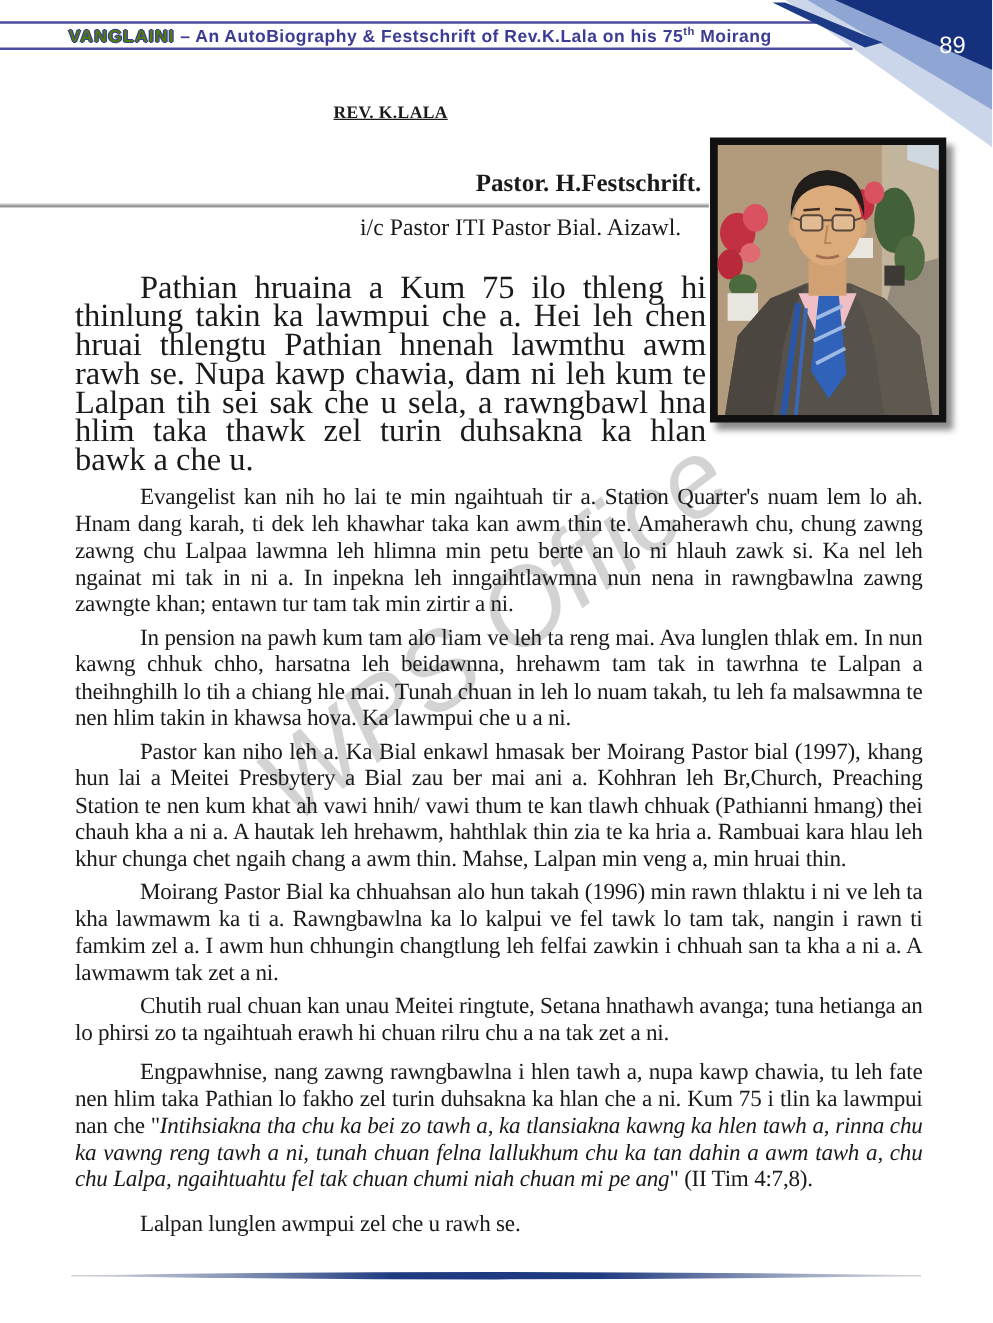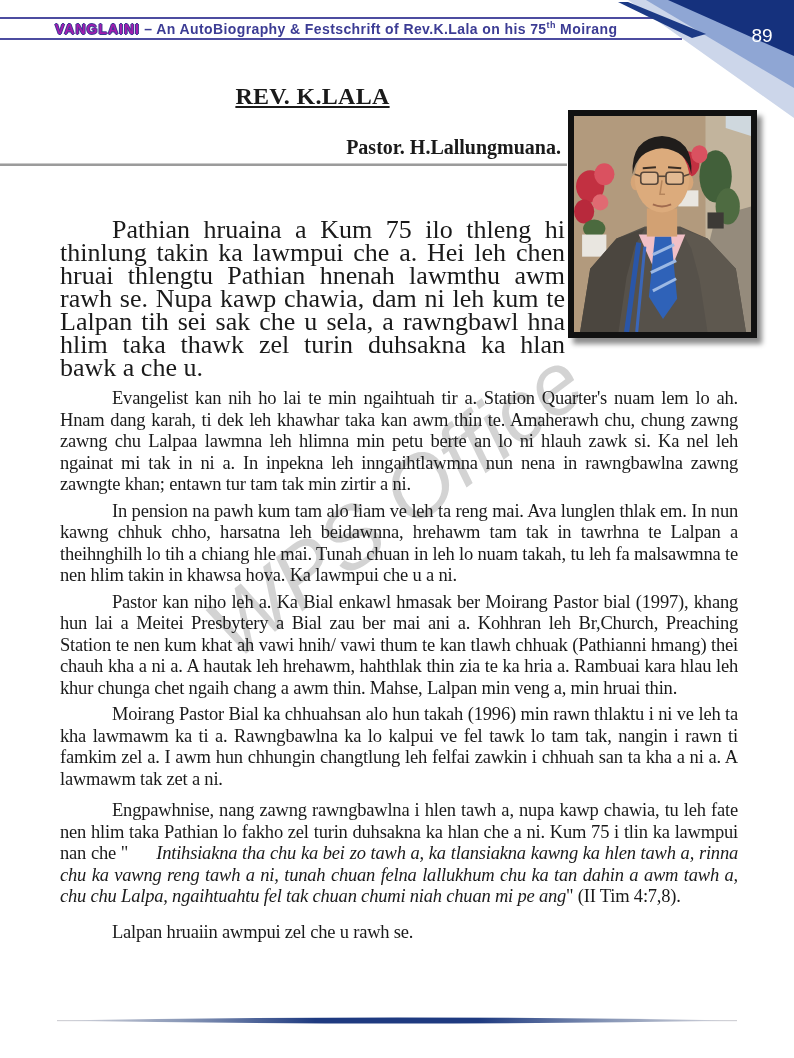--- a/index.html
+++ b/index.html
@@ -18,30 +18,30 @@
   .hdr-rule-top    { top:17px; width:694px; }
   .hdr-rule-bottom { top:38px; width:682px; }
   .hdr-text {
     position:absolute; top:20px; left:55px; width:580px;
     font-family:"Liberation Sans", sans-serif;
     font-size:14px; font-weight:600; letter-spacing:.4px;
     color:#3c3c94; white-space:nowrap;
   }
   .hdr-text .outline {
     letter-spacing:1px; font-weight:700;
-    color:#a21caf;
+    color:#4d7c0f;
     text-shadow:-1px 0 #3c3c94, 1px 0 #3c3c94, 0 -1px #3c3c94, 0 1px #3c3c94;
   }
   .hdr-text sup { font-size:9px; }
   .corner-art { position:absolute; top:0; right:0; width:200px; height:130px; }
 
   
   .doc-title {
     position:absolute; top:83px; left:60px; width:505px;
-    text-align:center; font-size:24px; font-weight:700;
+    text-align:center; font-size:14px; font-weight:700;
     text-decoration:underline; letter-spacing:.3px;
   }
   .author {
     position:absolute; top:136px; left:60px; width:505px;
     text-align:right; font-size:20px; font-weight:700; padding-right:4px;
   }
   .gray-rule {
     position:absolute; top:163px; left:0; width:567px; height:3px;
     background:#9b9b9b; border-top:1px solid #c9c9c9;
   }
@@ -77,21 +77,21 @@
   .content p {
     text-align:justify; text-indent:52px;
     font-size:18.5px; line-height:21.5px; letter-spacing:-0.2px;
     margin-bottom:5px;
   }
   .content p.lead {
     width:505px; font-size:26px; line-height:23px; letter-spacing:0;
     margin-top:8px; margin-bottom:9px;
   }
   .content p.quote-para { margin-top:10px; }
-  .content p .q-italic { font-style:italic;margin-left:28px; }
+  .content p .q-italic { font-style:italic; }
   .closing-line {
     margin-top:14px; font-size:18.5px; letter-spacing:-0.2px;
     text-indent:0; text-align:left;
   }
 
   
   .footer-line { position:absolute; left:57px; top:1017px; width:680px; height:8px; }
 </style>
 </head>
 <body>
@@ -104,22 +104,23 @@
 
   <svg class="corner-art" viewBox="0 0 200 130">
     <polygon points="34,0 200,0 200,118" fill="#ccd6ea"></polygon>
     <polygon points="52,0 200,0 200,88" fill="#8fa6d4"></polygon>
     <polygon points="74,0 200,0 200,56" fill="#15317d"></polygon>
     <polygon points="24,2 34,2 112,34 98,38" fill="#1c3a86"></polygon>
     <text x="168" y="42" font-family="Liberation Sans, sans-serif" font-size="19" fill="#ffffff" text-anchor="middle">89</text>
   </svg>
 
   <div class="doc-title">REV. K.LALA</div>
-  <div class="author">Pastor. H.Lallungmuana.</div>
+  <div class="author">Pastor. H.Festschrift.</div>
   <div class="gray-rule"></div>
+  <div class="author-role">i/c Pastor ITI Pastor Bial. Aizawl.</div>
 
   <div class="photo">
     <svg viewBox="0 0 175 215" preserveAspectRatio="none">
       <rect x="0" y="0" width="175" height="215" fill="#b29a7d"></rect>
       <rect x="130" y="0" width="45" height="215" fill="#c2b49d"></rect>
       <polygon points="150,0 175,0 175,20 150,12" fill="#cfd8de"></polygon>
       <polygon points="100,215 175,215 175,90 140,100 112,215" fill="#958b7c"></polygon>
 
       <ellipse cx="140" cy="60" rx="16" ry="26" fill="#42603a"></ellipse>
       <ellipse cx="152" cy="90" rx="12" ry="18" fill="#4e6b41"></ellipse>
@@ -172,22 +173,23 @@
   </div>
 
   <div class="watermark">WPS Office</div>
 
   <div class="content">
     <p class="lead">Pathian hruaina a Kum 75 ilo thleng hi thinlung takin ka lawmpui che a. Hei leh chen hruai thlengtu Pathian hnenah lawmthu awm rawh se. Nupa kawp chawia, dam ni leh kum te Lalpan tih sei sak che u sela, a rawngbawl hna hlim taka thawk zel turin duhsakna ka hlan bawk a che u.</p>
     <p>Evangelist kan nih ho lai te min ngaihtuah tir a. Station Quarter's nuam lem lo ah. Hnam dang karah, ti dek leh khawhar taka kan awm thin te. Amaherawh chu, chung zawng zawng chu Lalpaa lawmna leh hlimna min petu berte an lo ni hlauh zawk si. Ka nel leh ngainat mi tak in ni a. In inpekna leh inngaihtlawmna nun nena in rawngbawlna zawng zawngte khan; entawn tur tam tak min zirtir a ni.</p>
     <p>In pension na pawh kum tam alo liam ve leh ta reng mai. Ava lunglen thlak em. In nun kawng chhuk chho, harsatna leh beidawnna, hrehawm tam tak in tawrhna te Lalpan a theihnghilh lo tih a chiang hle mai. Tunah chuan in leh lo nuam takah, tu leh fa malsawmna te nen hlim takin in khawsa hova. Ka lawmpui che u a ni.</p>
     <p>Pastor kan niho leh a. Ka Bial enkawl hmasak ber Moirang Pastor bial (1997), khang hun lai a Meitei Presbytery a Bial zau ber mai ani a. Kohhran leh Br,Church, Preaching Station te nen kum khat ah vawi hnih/ vawi thum te kan tlawh chhuak (Pathianni hmang) thei chauh kha a ni a. A hautak leh hrehawm, hahthlak thin zia te ka hria a. Rambuai kara hlau leh khur chunga chet ngaih chang a awm thin. Mahse, Lalpan min veng a, min hruai thin.</p>
     <p>Moirang Pastor Bial ka chhuahsan alo hun takah (1996) min rawn thlaktu i ni ve leh ta kha lawmawm ka ti a. Rawngbawlna ka lo kalpui ve fel tawk lo tam tak, nangin i rawn ti famkim zel a. I awm hun chhungin changtlung leh felfai zawkin i chhuah san ta kha a ni a. A lawmawm tak zet a ni.</p>
+    <p>Chutih rual chuan kan unau Meitei ringtute, Setana hnathawh avanga; tuna hetianga an lo phirsi zo ta ngaihtuah erawh hi chuan rilru chu a na tak zet a ni.</p>
     <p class="quote-para"><span>Engpawhnise, nang zawng rawngbawlna i hlen tawh a, nupa kawp chawia, tu leh fate nen hlim taka Pathian lo fakho zel turin duhsakna ka hlan che a ni. Kum 75 i tlin ka lawmpui nan che "</span><span class="q-italic">Intihsiakna tha chu ka bei zo tawh a, ka tlansiakna kawng ka hlen tawh a, rinna chu ka vawng reng tawh a ni, tunah chuan felna lallukhum chu ka tan dahin a awm tawh a, chu chu Lalpa, ngaihtuahtu fel tak chuan chumi niah chuan mi pe ang</span><span>" (II Tim 4:7,8).</span></p>
-    <p class="closing-line">Lalpan hruaiin awmpui zel che u rawh se.</p>
+    <p class="closing-line">Lalpan lunglen awmpui zel che u rawh se.</p>
   </div>
 
   <svg class="footer-line" viewBox="0 0 680 8" preserveAspectRatio="none">
     <defs>
       <linearGradient id="lensGrad" x1="0" y1="0" x2="1" y2="0">
         <stop offset="0" stop-color="#d8d8dd"></stop>
         <stop offset="0.18" stop-color="#8c9ab8"></stop>
         <stop offset="0.38" stop-color="#1e3a80"></stop>
         <stop offset="0.62" stop-color="#1e3a80"></stop>
         <stop offset="0.82" stop-color="#8c9ab8"></stop>

